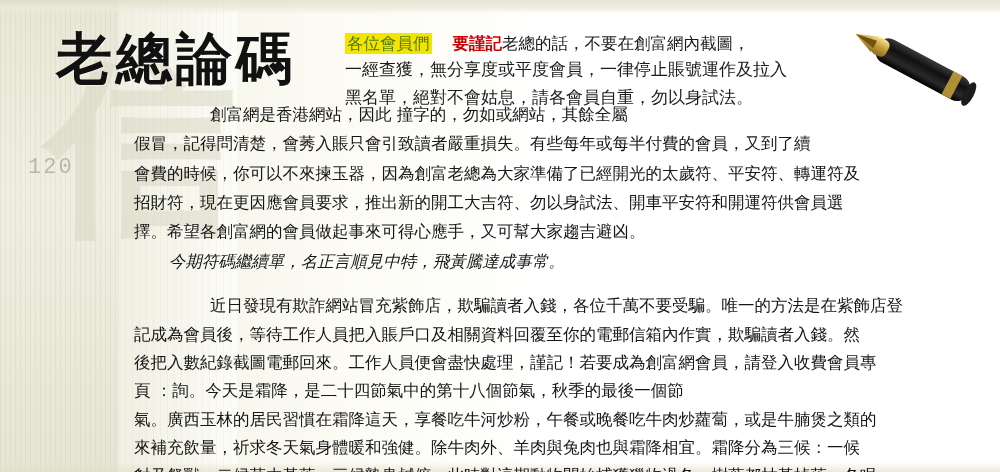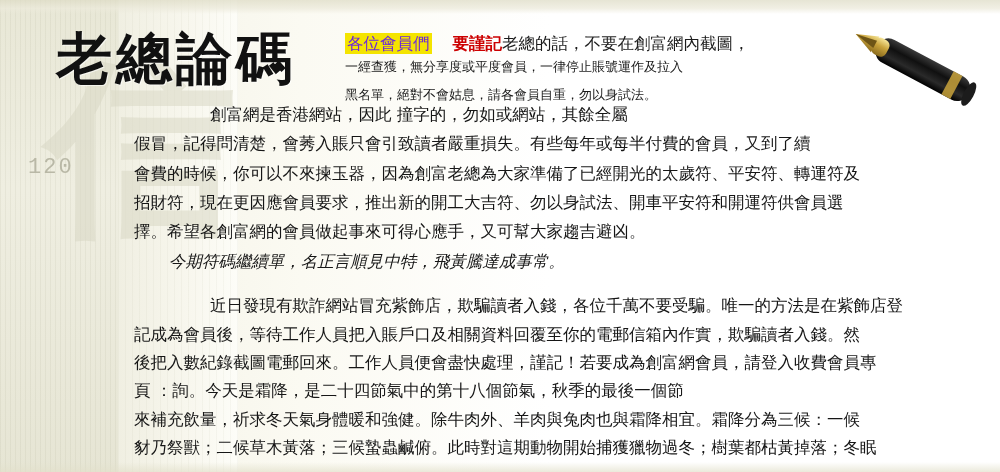--- a/index.html
+++ b/index.html
@@ -108,31 +108,31 @@
     left: 345px;
     top: 28px;
     font-size: 16.5px;
     line-height: 1.95;
     color: #1b1b1b;
     white-space: nowrap;
   }
   .banner .hl {
     background: #f4e400;
     padding: 1px 2px;
-    color: #6d28d9;
+    color: #4d7c0f;
   }
   .banner .red {
     color: #cc0000;
     font-weight: bold;
     margin-left: 21px;
   }
   .banner-l2, .banner-l3 {
     position: absolute;
     left: 345px;
-    font-size: 13px;
+    font-size: 17px;
     color: #1b1b1b;
     white-space: nowrap;
   }
   .banner-l2 { top: 58px; }
   .banner-l3 { top: 86px; }
 
   
   .body-col {
     position: absolute;
     left: 118px;
@@ -206,19 +206,20 @@
       <div class="line">招財符，現在更因應會員要求，推出新的開工大吉符、勿以身試法、開車平安符和開運符供會員選</div>
       <div class="line">擇。希望各創富網的會員做起事來可得心應手，又可幫大家趨吉避凶。</div>
       <div class="line" style="text-indent:2.1em;font-style:italic;">今期符碼繼續單，名正言順見中特，飛黃騰達成事常。</div>
     </div>
 
     <div class="para dense" style="margin-top:16px;">
       <div class="line" style="text-indent:4.6em;">近日發現有欺詐網站冒充紫飾店，欺騙讀者入錢，各位千萬不要受騙。唯一的方法是在紫飾店登</div>
       <div class="line">記成為會員後，等待工作人員把入賬戶口及相關資料回覆至你的電郵信箱內作實，欺騙讀者入錢。然</div>
       <div class="line">後把入數紀錄截圖電郵回來。工作人員便會盡快處理，謹記！若要成為創富網會員，請登入收費會員專</div>
       <div class="line">頁                    ：詢。今天是霜降，是二十四節氣中的第十八個節氣，秋季的最後一個節</div>
+      <div class="line">氣。廣西玉林的居民習慣在霜降這天，享餐吃牛河炒粉，午餐或晚餐吃牛肉炒蘿蔔，或是牛腩煲之類的</div>
       <div class="line">來補充飲量，祈求冬天氣身體暖和強健。除牛肉外、羊肉與兔肉也與霜降相宜。霜降分為三候：一候</div>
       <div class="line">豺乃祭獸；二候草木黃落；三候蟄蟲鹹俯。此時對這期動物開始捕獲獵物過冬；樹葉都枯黃掉落；冬眠</div>
 
     </div>
 
   </div>
 </div>
 
 </body></html>

